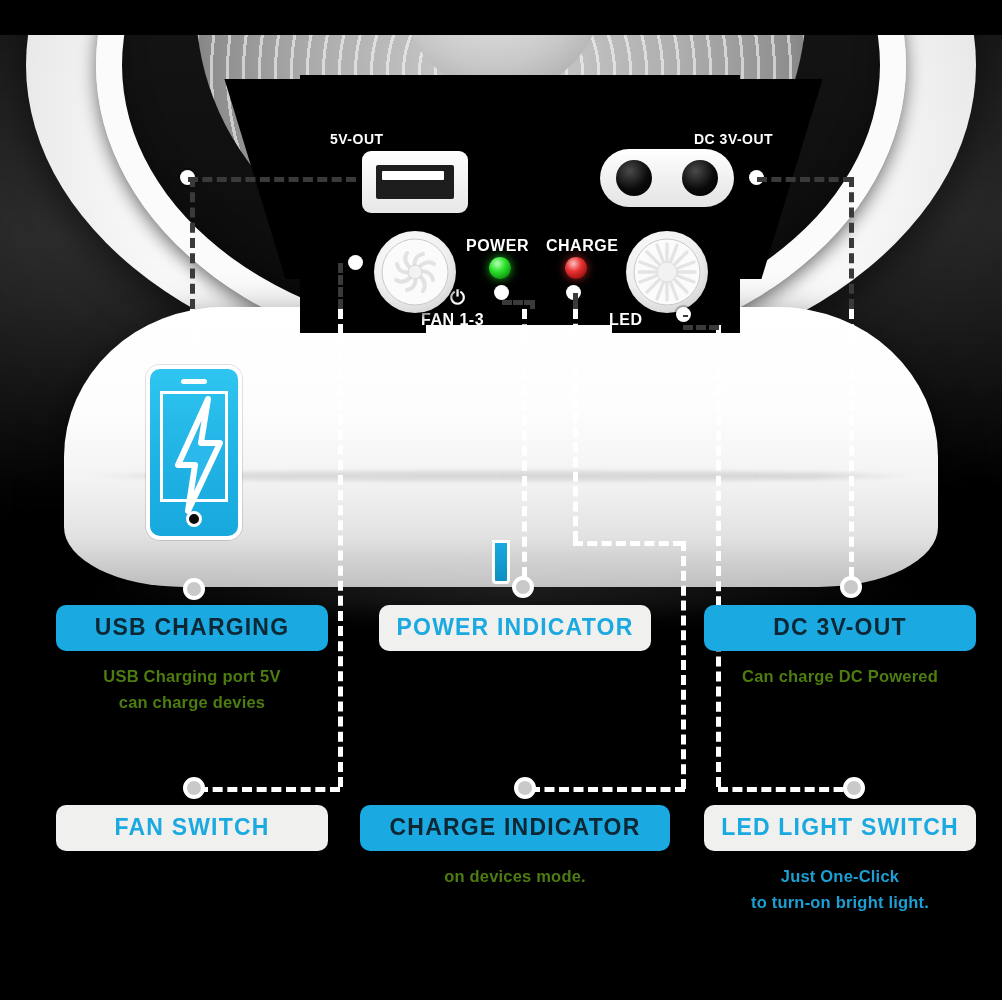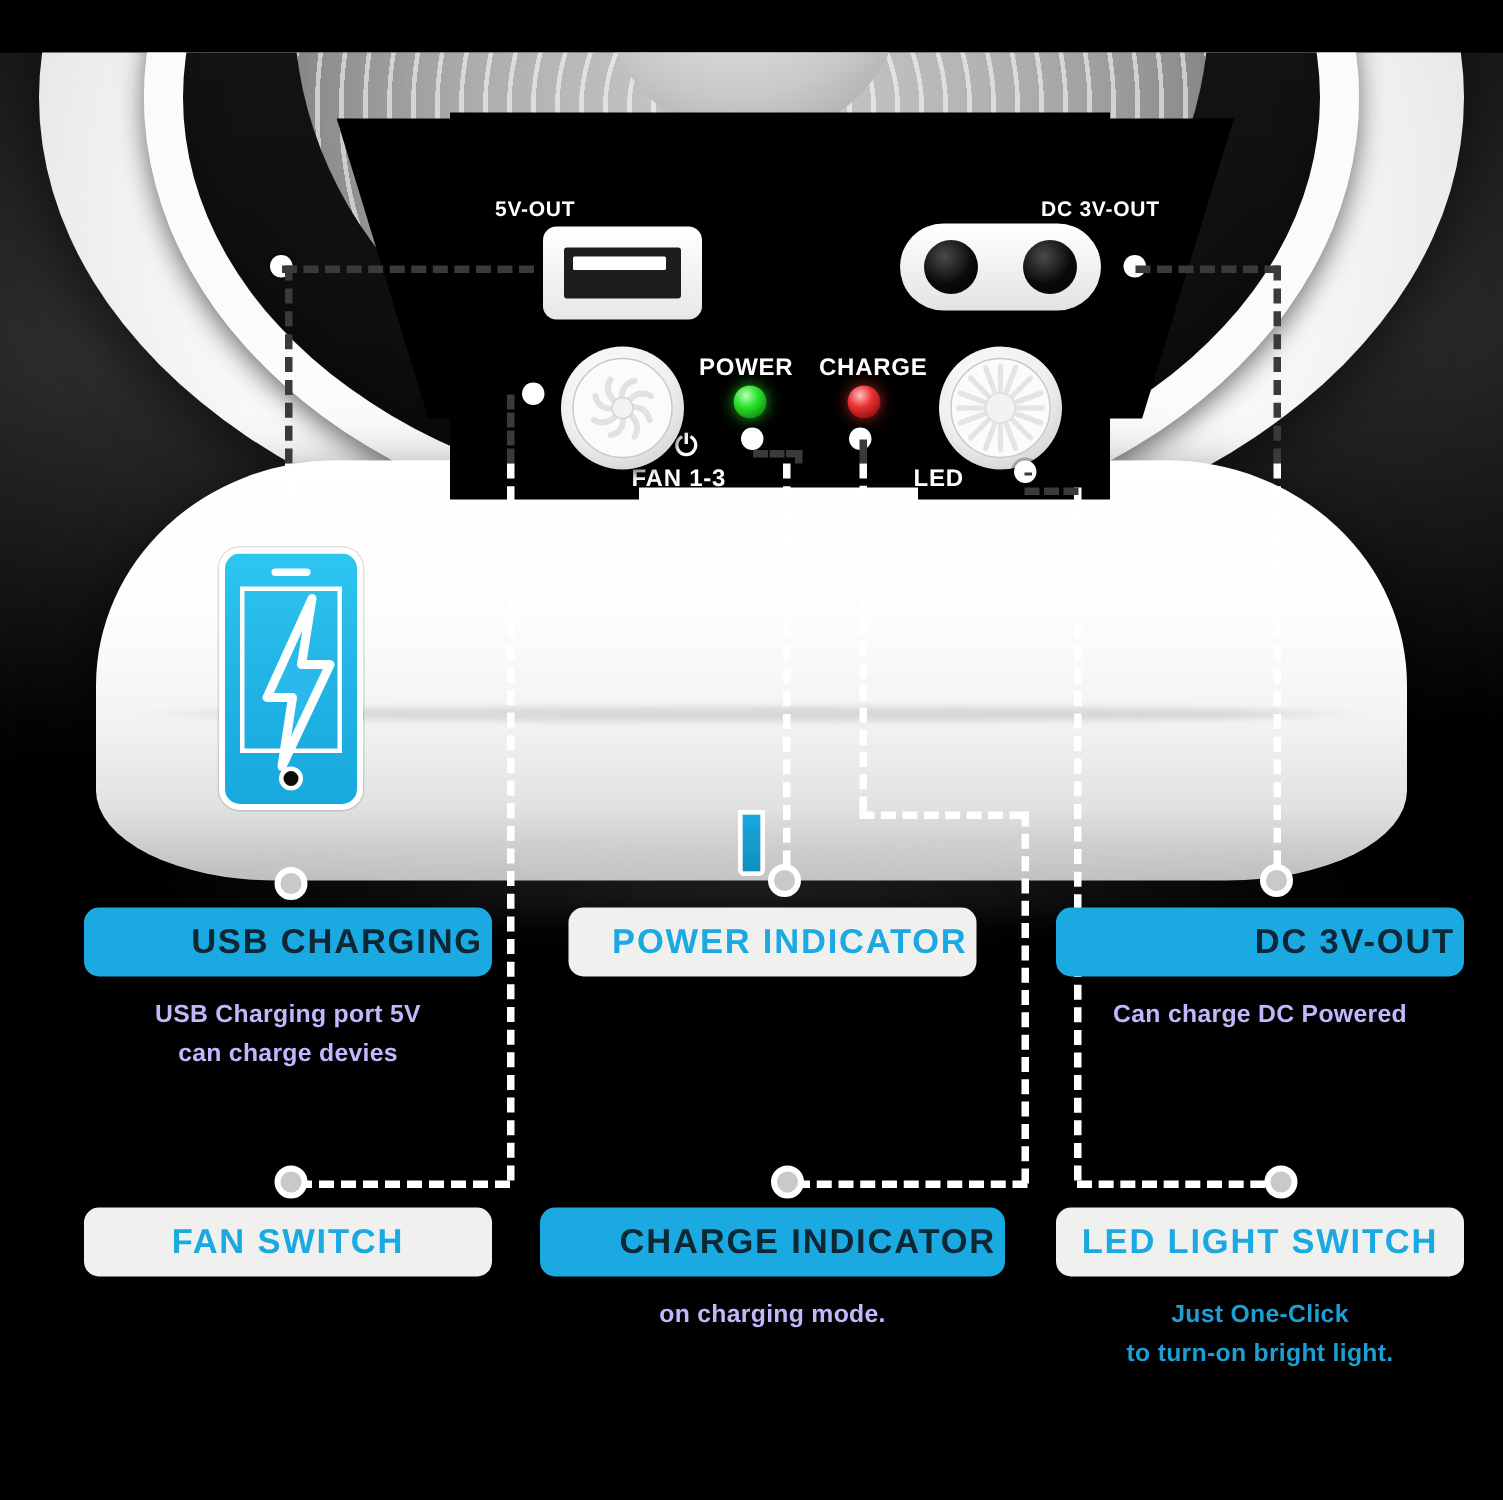--- a/index.html
+++ b/index.html
@@ -99,24 +99,24 @@
     border-radius:50%;background:#0c0c0c;border:3px solid #fff;box-sizing:border-box;}
   .phone-cord{position:absolute;left:50%;top:505px;margin-left:-9px;width:18px;height:44px;
     background:linear-gradient(180deg,#19a9de,#0f8fc2);border:3px solid #fff;box-sizing:border-box;
     border-radius:0 0 4px 4px;}
   .bolt{position:absolute;left:18px;top:26px;width:60px;height:120px;}
 
   
   .card{position:absolute;text-align:center;}
   .pill{border-radius:10px;padding:11px 6px 12px;font-weight:700;font-size:23px;
     letter-spacing:1.2px;white-space:nowrap;line-height:1;}
-  .pill.cyan{background:#1aa9e0;color:#0d2735;text-align:right;}
+  .pill.cyan{background:#1aa9e0;color:#0d2735;}
   .pill.light{background:#f0f0ee;color:#1aa9e0;}
   .cap{margin-top:13px;font-size:16.5px;line-height:1.55;font-weight:700;letter-spacing:.2px;}
-  .cap.white{color:#c4b5fd;}
+  .cap.white{color:#4d7c0f;}
   .cap.cyan{color:#1e9fd4;}
 </style>
 </head>
 <body>
 
 <div id="stage">
 
   <div class="bg-grad"></div>
   <div class="shroud"></div>
   <div class="shroud-inner"></div>
@@ -249,39 +249,39 @@
   <div class="node" style="left:843px;top:742px;"></div>
 
   <div class="card" style="left:56px;top:570px;width:272px;">
     <div class="pill cyan">USB CHARGING</div>
     <div class="cap white">
       <div>USB Charging port 5V</div>
       <div>can charge devies</div>
     </div>
   </div>
 
-  <div class="card" style="left:379px;top:570px;width:272px;text-align:right;">
+  <div class="card" style="left:379px;top:570px;width:272px;">
     <div class="pill light">POWER INDICATOR</div>
   </div>
 
   <div class="card" style="left:704px;top:570px;width:272px;">
     <div class="pill cyan">DC 3V-OUT</div>
     <div class="cap white">
       <div>Can charge DC Powered</div>
     </div>
   </div>
 
   <div class="card" style="left:56px;top:770px;width:272px;">
     <div class="pill light">FAN SWITCH</div>
   </div>
 
   <div class="card" style="left:360px;top:770px;width:310px;">
     <div class="pill cyan">CHARGE INDICATOR</div>
     <div class="cap white">
-      <div>on charging mode.</div>
+      <div>on devices mode.</div>
     </div>
   </div>
 
   <div class="card" style="left:704px;top:770px;width:272px;">
     <div class="pill light">LED LIGHT SWITCH</div>
     <div class="cap cyan">
       <div>Just One-Click</div>
       <div>to turn-on bright light.</div>
     </div>
   </div>

